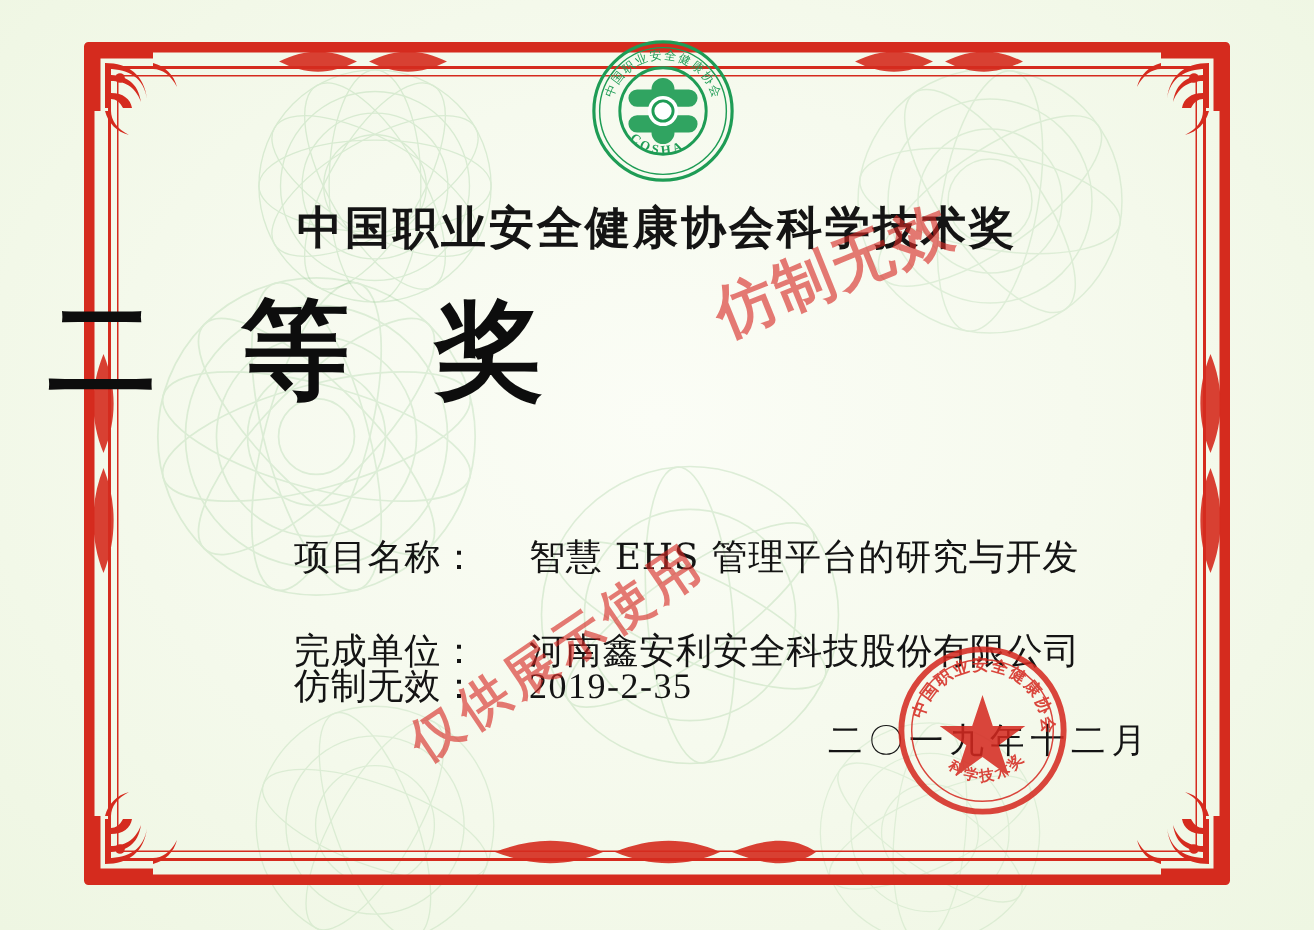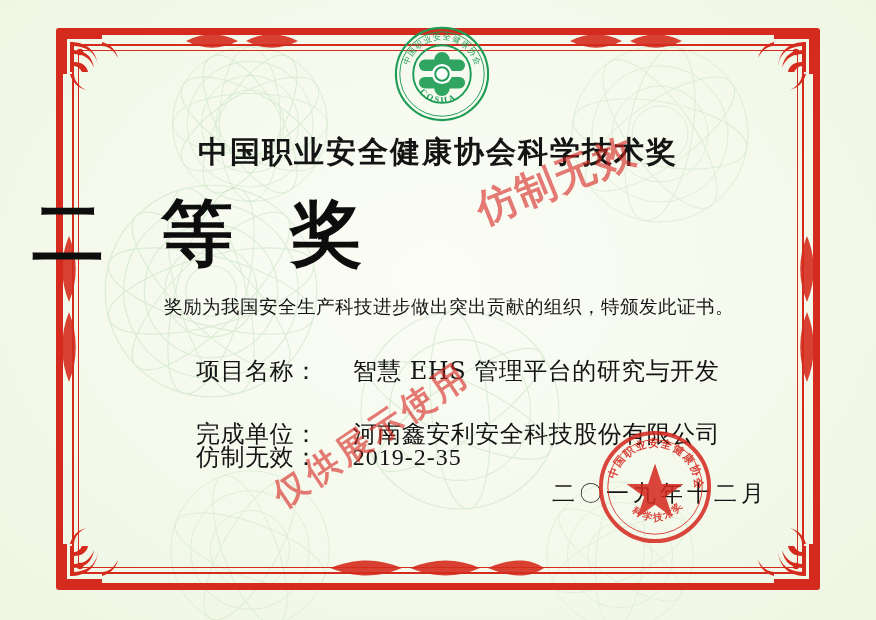--- a/index.html
+++ b/index.html
@@ -349,23 +349,20 @@
     <text font-size="9" fill="#1e9c55" font-family="'Liberation Serif',serif" letter-spacing="2.2" font-weight="bold">
       <textPath href="#arcBot" startOffset="22%">COSHA</textPath>
     </text>
   </svg>
 
 
   <div id="main-title">中国职业安全健康协会科学技术奖</div>
 
   <div id="grade">二 等 奖</div>
 
-  <div id="body-text">
-    <span class="indent">奖励为我国安全生产科技进步做出突出贡献的组织，特颁发此证书。</span>
-  </div>
 
   <div class="field-row" id="row-project">
     <span class="field-label">项目名称：</span>
     <span class="field-value">智慧 EHS 管理平台的研究与开发</span>
   </div>
   <div class="field-row" id="row-unit">
     <span class="field-label">完成单位：</span>
     <span class="field-value">河南鑫安利安全科技股份有限公司</span>
   </div>
   <div class="field-row" id="row-number">

